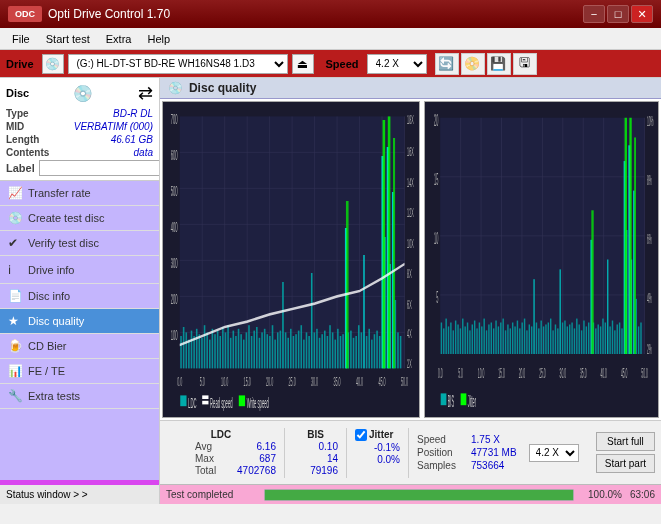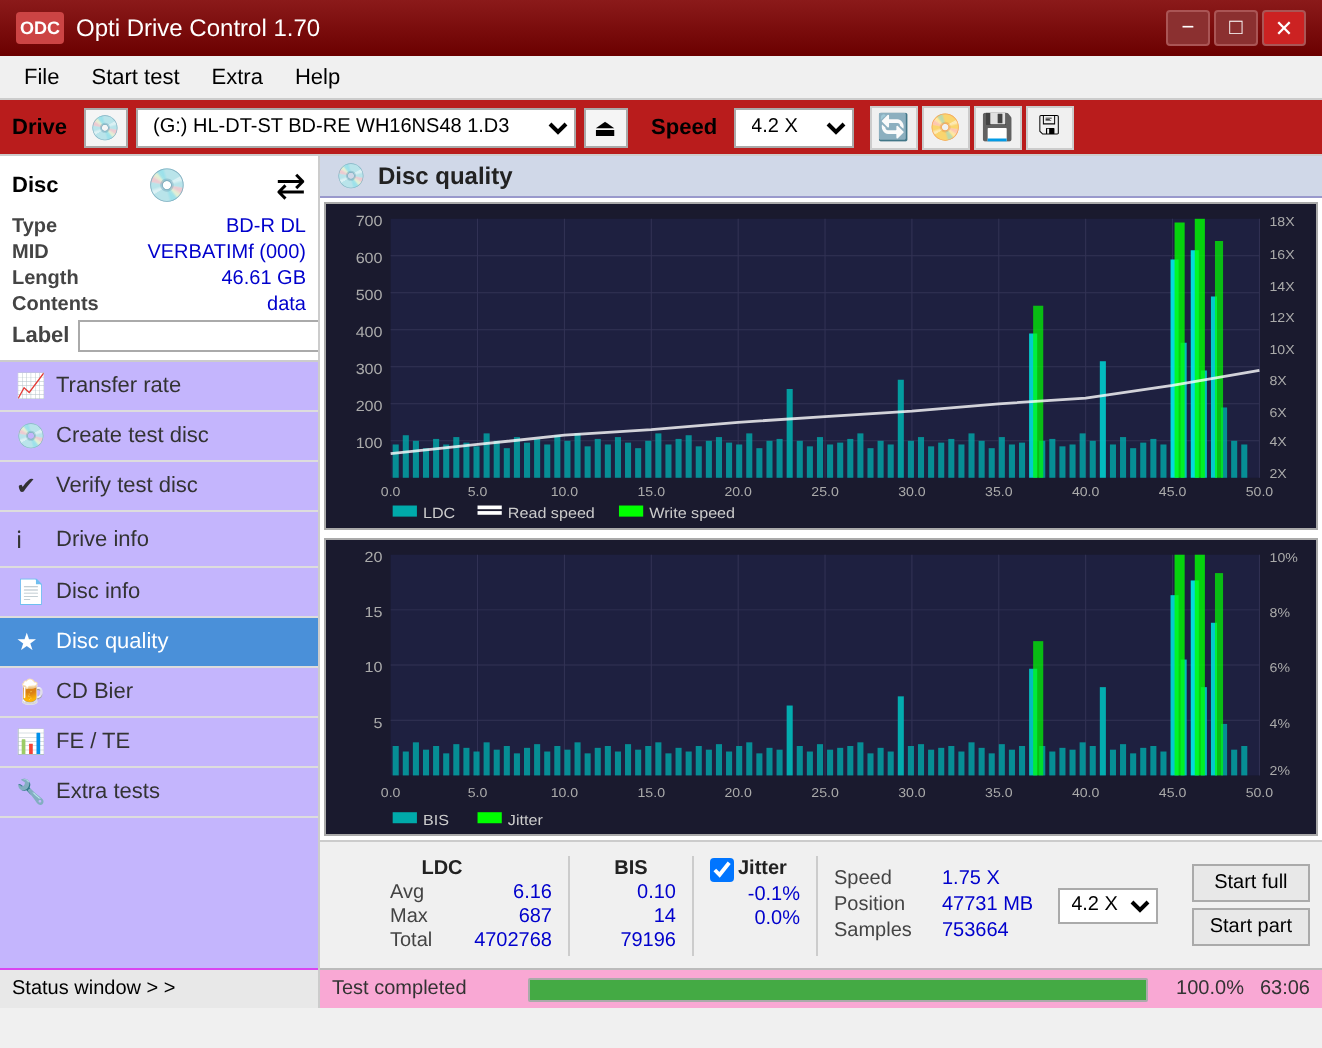--- a/index.html
+++ b/index.html
@@ -1,21 +1,21 @@
 <!DOCTYPE html>
 <html><head>
   <meta charset="utf-8">
   <style>
     * { box-sizing: border-box; margin: 0; padding: 0; }
     body { font-family: 'Segoe UI', Tahoma, Geneva, Verdana, sans-serif; font-size: 11px; background: #f0f0f0; width: 661px; height: 524px; overflow: hidden; }
     
     
     .title-bar { background: linear-gradient(to bottom, #8B1A1A, #6B0000); color: white; height: 28px; display: flex; align-items: center; justify-content: space-between; padding: 0 8px; user-select: none; }
     .title-bar-left { display: flex; align-items: center; gap: 6px; }
-    .title-bar-icon { width: 24px; height: 16px; background: #cc4444; border-radius: 2px; display: flex; align-items: center; justify-content: center; font-size: 9px; color: white; font-weight: bold; }
+    .title-bar-icon { width: 34px; height: 16px; background: #cc4444; border-radius: 2px; display: flex; align-items: center; justify-content: center; font-size: 9px; color: white; font-weight: bold; }
     .title-bar-text { font-size: 12px; font-weight: normal; }
     .title-bar-buttons { display: flex; gap: 2px; }
     .title-btn { width: 22px; height: 18px; background: #8B3030; border: 1px solid #aa5555; color: white; font-size: 11px; display: flex; align-items: center; justify-content: center; cursor: pointer; border-radius: 2px; }
     .title-btn.close { background: #cc2222; }
 
     
     .menu-bar { background: #f0f0f0; border-bottom: 1px solid #ccc; height: 22px; display: flex; align-items: center; padding: 0 4px; }
     .menu-item { padding: 2px 8px; font-size: 11px; cursor: pointer; }
 
     
@@ -35,43 +35,43 @@
     .sidebar { width: 160px; background: #c4b5fd; border-right: 1px solid #ccc; display: flex; flex-direction: column; flex-shrink: 0; overflow-y: auto; }
     
     
     .disc-info-panel { padding: 4px 6px; border-bottom: 1px solid #ccc; background: white; }
     .disc-header { display: flex; align-items: center; justify-content: space-between; margin-bottom: 4px; }
     .disc-title { font-size: 11px; font-weight: bold; }
     .disc-icon { font-size: 16px; }
     .disc-row { display: flex; justify-content: space-between; font-size: 10px; margin-bottom: 2px; }
     .disc-row-label { color: #444; font-weight: bold; }
     .disc-row-value { color: #0000cc; font-weight: 500; }
-    .disc-row-value.blue { color: #0000cc; }
+    .disc-row-value.blue { color: #0000cc; font-style: italic; }
     .label-row { display: flex; align-items: center; gap: 4px; margin-top: 2px; }
     .label-input { height: 16px; border: 1px solid #aaa; font-size: 10px; flex: 1; }
 
     
     .sidebar-nav { display: flex; flex-direction: column; }
     .nav-item { padding: 5px 8px; font-size: 11px; cursor: pointer; border-bottom: 1px solid #ddd; color: #333; display: flex; align-items: center; gap: 4px; }
     .nav-item.active { background: #4a90d9; color: white; }
     .nav-item .nav-icon { font-size: 12px; width: 16px; }
 
     
-    .sidebar-status { margin-top: auto; padding: 4px 6px; border-top: 1px solid #d946ef; background: #e8e8e8; font-size: 10px; cursor: pointer; }
+    .sidebar-status { margin-top: auto; padding: 4px 6px; border-top: 5px solid #d946ef; background: #e8e8e8; font-size: 10px; cursor: pointer; }
 
     
     .content-area { flex: 1; display: flex; flex-direction: column; background: white; overflow: hidden; }
 
     
     .dq-header { background: #d0d8e8; border-bottom: 1px solid #9999cc; padding: 3px 8px; display: flex; align-items: center; gap: 6px; }
     .dq-icon { color: #3366cc; font-size: 12px; }
     .dq-title { font-size: 12px; font-weight: bold; color: #222; }
 
     
-    .charts-container { flex: 1; display: flex; flex-direction: column; padding: 2px; gap: 4px; overflow: hidden; }
+    .charts-container { flex: 1; display: flex; padding: 2px; gap: 4px; overflow: hidden; }
 
     
     .chart-wrapper { position: relative; border: 1px solid #aaa; background: #1a1a2e; flex: 1; overflow: hidden; }
     
     
     .chart-svg { width: 100%; height: 100%; }
 
     
     .stats-bar { background: #f0f0f0; border-top: 1px solid #ccc; padding: 2px 6px; display: flex; align-items: center; gap: 8px; flex-wrap: wrap; min-height: 64px; }
     .stats-col { display: flex; flex-direction: column; gap: 1px; }

